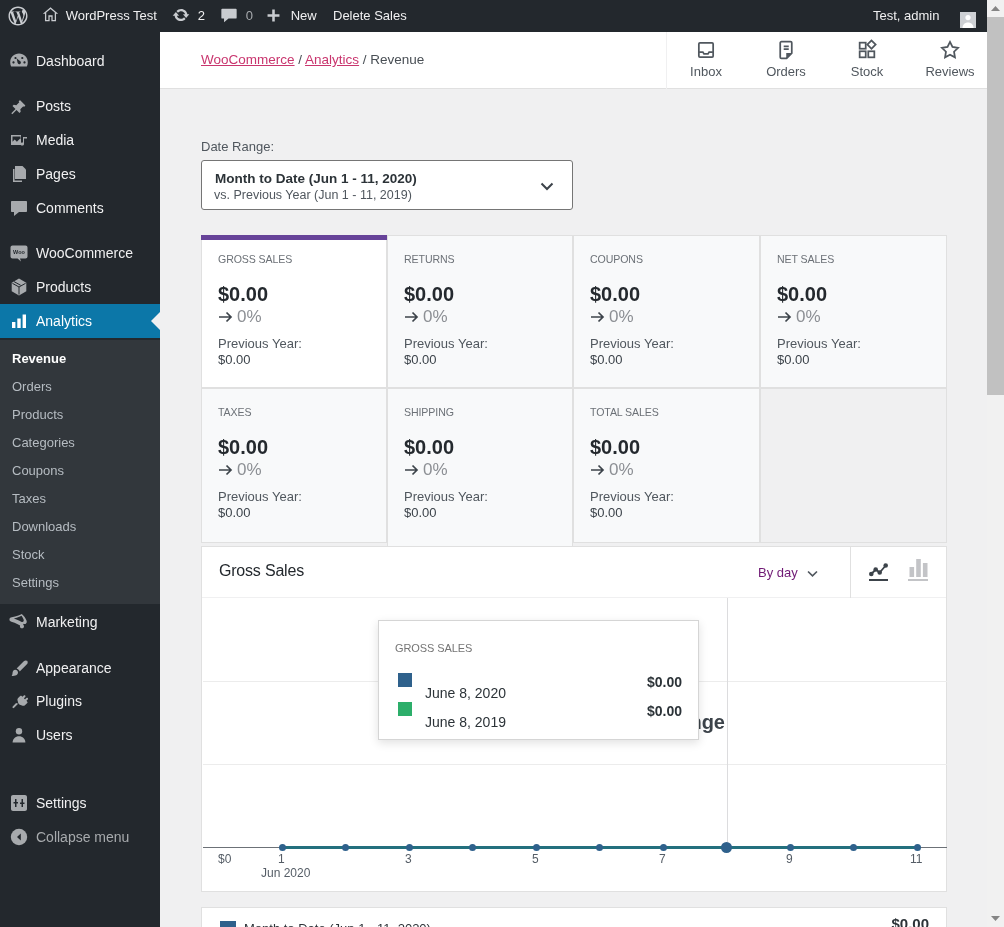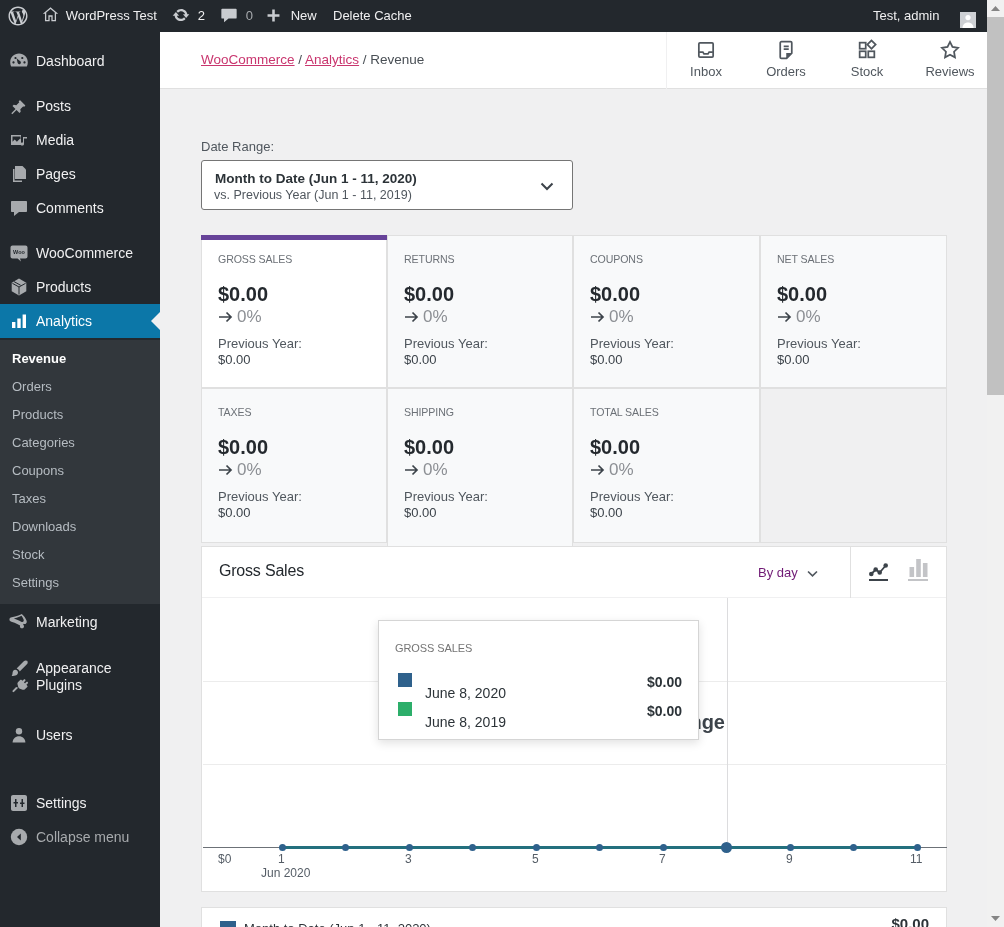--- a/index.html
+++ b/index.html
@@ -97,21 +97,21 @@
           <path d="M2.5 3h15c.55 0 1 .45 1 1v9c0 .55-.45 1-1 1h-8l-5 4v-4h-2c-.55 0-1-.45-1-1V4c0-.55.45-1 1-1z"></path>
         </svg>
       <span style="margin-left:4px;color:#a7aaad">0</span>
     </div>
     <div class="it" style="left:265px">
       <svg style="vertical-align:-4px" width="17" height="17" viewBox="0 0 20 20" fill="#c9ccd0">
           <path d="M11.5 3h-3v5.5H3v3h5.5V17h3v-5.5H17v-3h-5.5V3z"></path>
         </svg>
       <span style="margin-left:5px">New</span>
     </div>
-    <div class="it" style="left:333px">Delete Cache</div>
+    <div class="it" style="left:333px">Delete Sales</div>
     <div class="it" style="left:873px">Test, admin</div>
     <div class="it" style="left:960px;top:8px;height:16px">
       <svg width="16" height="16" viewBox="0 0 16 16">
           <rect width="16" height="16" fill="#cdd0d4"></rect>
           <circle cx="8" cy="5.6" r="2.6" fill="#fff"></circle>
           <path d="M2.5 16c0-3.2 2.4-5.4 5.5-5.4s5.5 2.2 5.5 5.4z" fill="#fff"></path>
         </svg>
     </div>
   </div>
 
@@ -185,21 +185,21 @@
           <path d="M12.8 1.9c2 1.6 4 4.4 4.8 6.9.4 1.4 0 2.6-1.1 3.1-.6.3-1.3.2-2-.1l-.3.9c.7.5 1 1.4.7 2.2-.3 1.1-1.5 1.7-2.6 1.3-1-.3-1.6-1.4-1.3-2.5l.1-.3-2.4-1.2C6.6 11.1 4.5 10.2 2.4 9.7 1 9.4.2 8.3.5 7c.2-1 1.1-1.6 2.2-1.7 2.2-.2 4.6-.8 6.7-1.7 1.3-.6 2.5-1.1 3.4-1.7zm1.7 5.4c-.5-1.3-1.2-2.6-2-3.6-.6.4-1.4.8-2.2 1.1-1.7.8-3.6 1.3-5.4 1.6 1.7.5 3.4 1.3 5 2.1l2.3 1.2c.9.4 1.7.5 2.2-.1.4-.5.5-1.3.1-2.3z"></path>
         </svg>
       <span class="txt">Marketing</span>
     </div>
     <div class="mi" style="top:619px">
       <svg class="ico" viewBox="0 0 20 20" fill="#a7aaad">
           <path d="M17.8 2.2c1.2 1.2 1.2 3 .1 4.1l-7.2 7.2c-.4-1.5-1.6-2.7-3.1-3.1l7.2-7.2c1.1-1.1 2.9-1.1 3 .1zM6.2 11.7c1.5 0 2.8 1.3 2.8 2.8 0 2.3-2.5 3.6-6.4 3.6.9-1 .8-2.3 1-3.5.2-1.7 1.2-2.9 2.6-2.9z"></path>
         </svg>
       <span class="txt">Appearance</span>
     </div>
-    <div class="mi" style="top:636px">
+    <div class="mi" style="top:652px">
       <svg class="ico" viewBox="0 0 20 20" fill="#a7aaad">
           <path d="M13.1 4.6V2.7c0-.6.4-1 1-1s1 .4 1 1v1.9h1.2c.6 0 1 .4 1 1l-.1 3.2c0 .8-.6 1.7-1.3 2l-2.6 1.2c-.7.3-1.8.3-2.5-.1l-2.3-1.3c-.7-.4-1.2-1.3-1.2-2.1V5.6c0-.6.4-1 1-1h1.2V2.7c0-.6.4-1 1-1s1 .4 1 1v1.9h2.6zM9.4 13.5l2-.9v5.7c0 .6-.4 1-1 1s-1-.4-1-1v-4.8z" transform="rotate(45 10 10)"></path>
         </svg>
       <span class="txt">Plugins</span>
     </div>
     <div class="mi" style="top:686px">
       <svg class="ico" viewBox="0 0 20 20" fill="#a7aaad">
           <circle cx="10" cy="6.2" r="3.2"></circle>
           <path d="M3.6 17.6c0-3.8 2.9-6.3 6.4-6.3s6.4 2.5 6.4 6.3z"></path>
         </svg>

